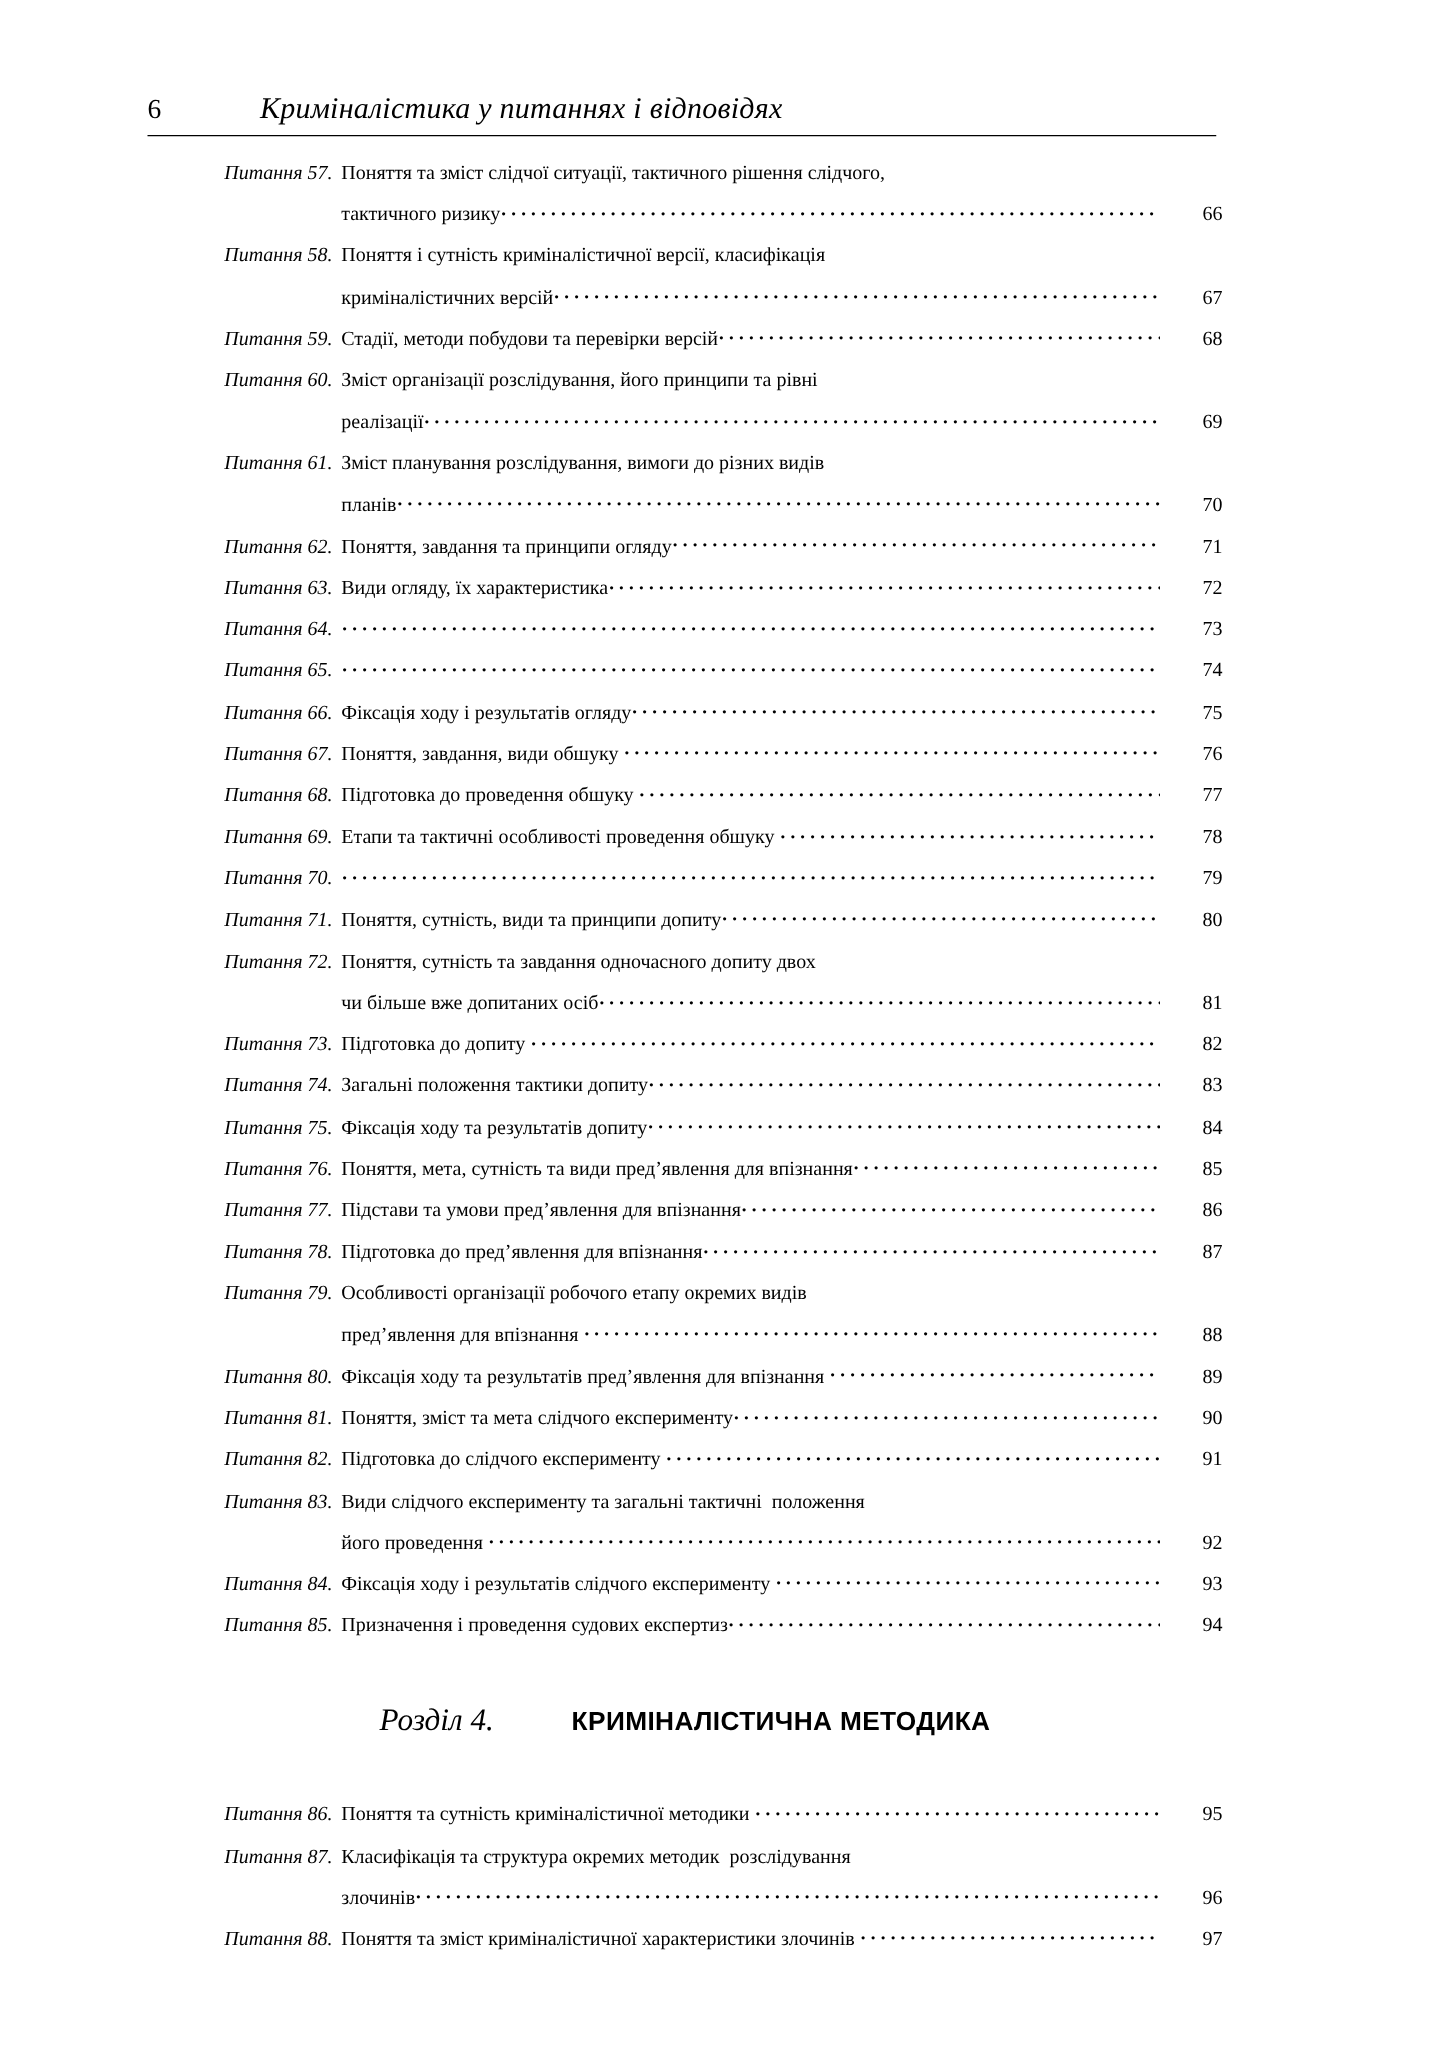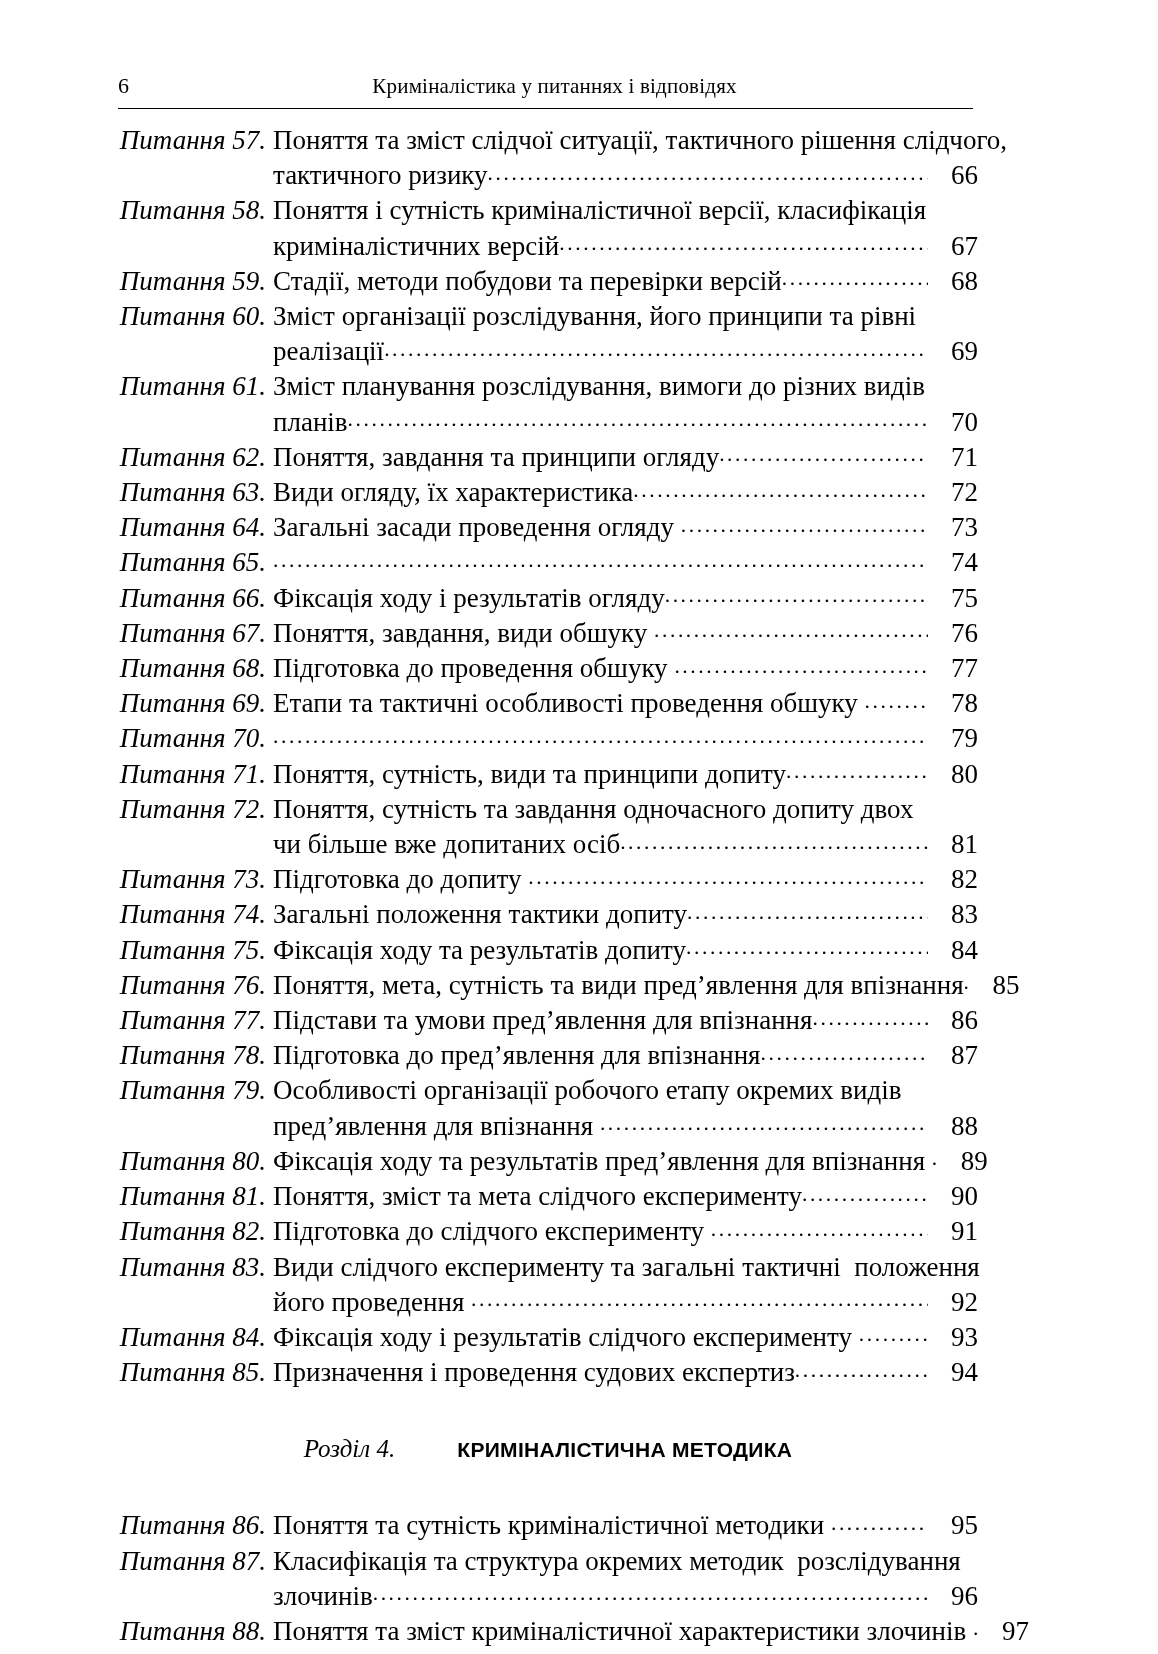--- a/index.html
+++ b/index.html
@@ -38,22 +38,22 @@
   }
   .folio {
     font-size: 22px;
     line-height: 1;
     width: 90px;
     flex: 0 0 90px;
     text-align: left;
   }
   .running-title {
     flex: 1 1 auto;
-    text-align: center;
-    font-size: 21px;
+    font-style: italic;
+    font-size: 24px;
     letter-spacing: 0.2px;
     padding-right: 72px;
   }
   .header-rule {
     position: absolute;
     left: 118px;
     top: 108px;
     width: 855px;
     height: 0;
     border-top: 1.6px solid #000;
@@ -70,21 +70,21 @@
   .entry {
     display: block;
     margin: 0;
     padding: 0;
   }
 
   .eline {
     display: flex;
     align-items: baseline;
     width: 860px;
-    font-size: 27px;
+    font-size: 16px;
     line-height: 33.2px;
     white-space: nowrap;
   }
   .qlabel-box {
     flex: 0 0 148px;
     text-align: right;
     font-style: italic;
     white-space: pre;
     padding-right: 7px;
   }
@@ -241,21 +241,20 @@
           <div class="eline">
             <span class="qlabel-box">Питання 63.</span>
             <span class="qtext">Види огляду, їх характеристика</span>
             <span class="leader"></span>
             <span class="pnum">72</span>
           </div>
         </div>
         <div class="entry">
           <div class="eline">
             <span class="qlabel-box">Питання 64.</span>
-            <span class="qtext">Загальні засади проведення огляду </span>
             <span class="leader"></span>
             <span class="pnum">73</span>
           </div>
         </div>
         <div class="entry">
           <div class="eline">
             <span class="qlabel-box">Питання 65.</span>
             <span class="leader"></span>
             <span class="pnum">74</span>
           </div>

